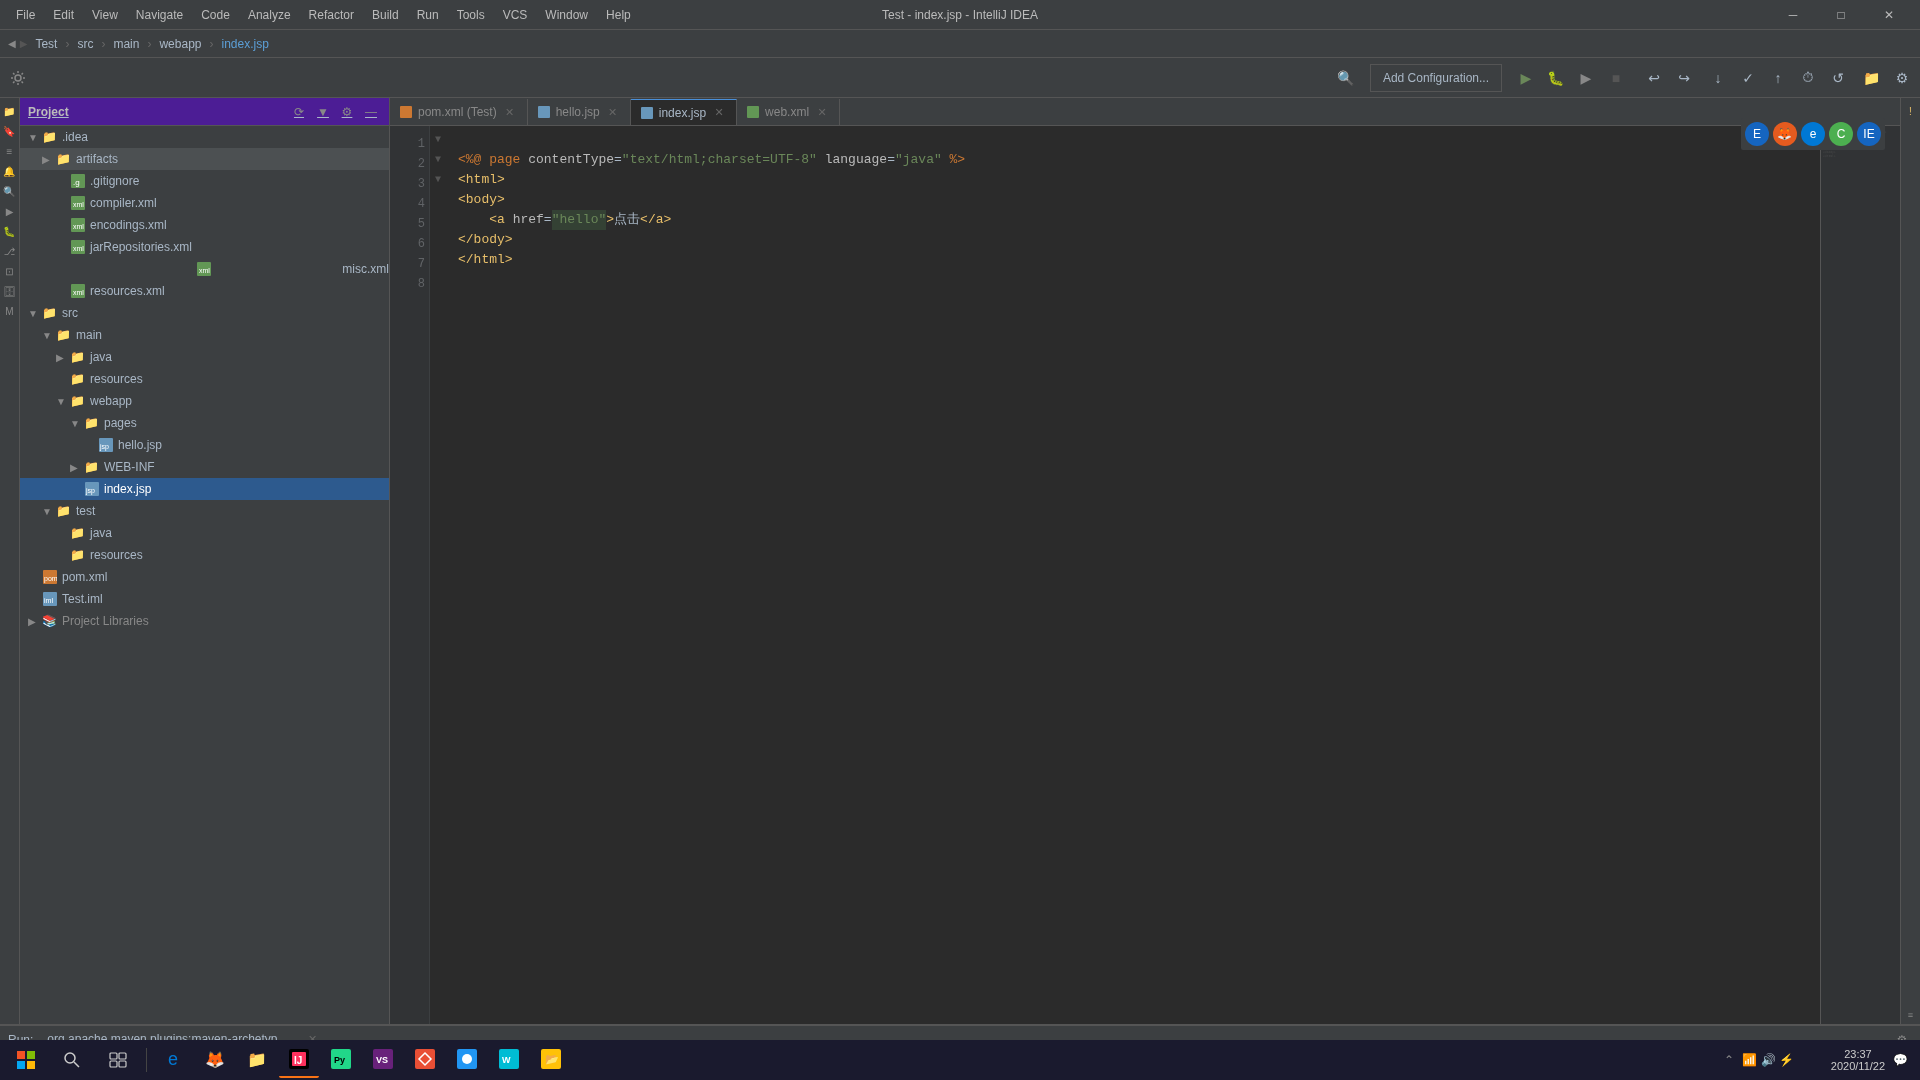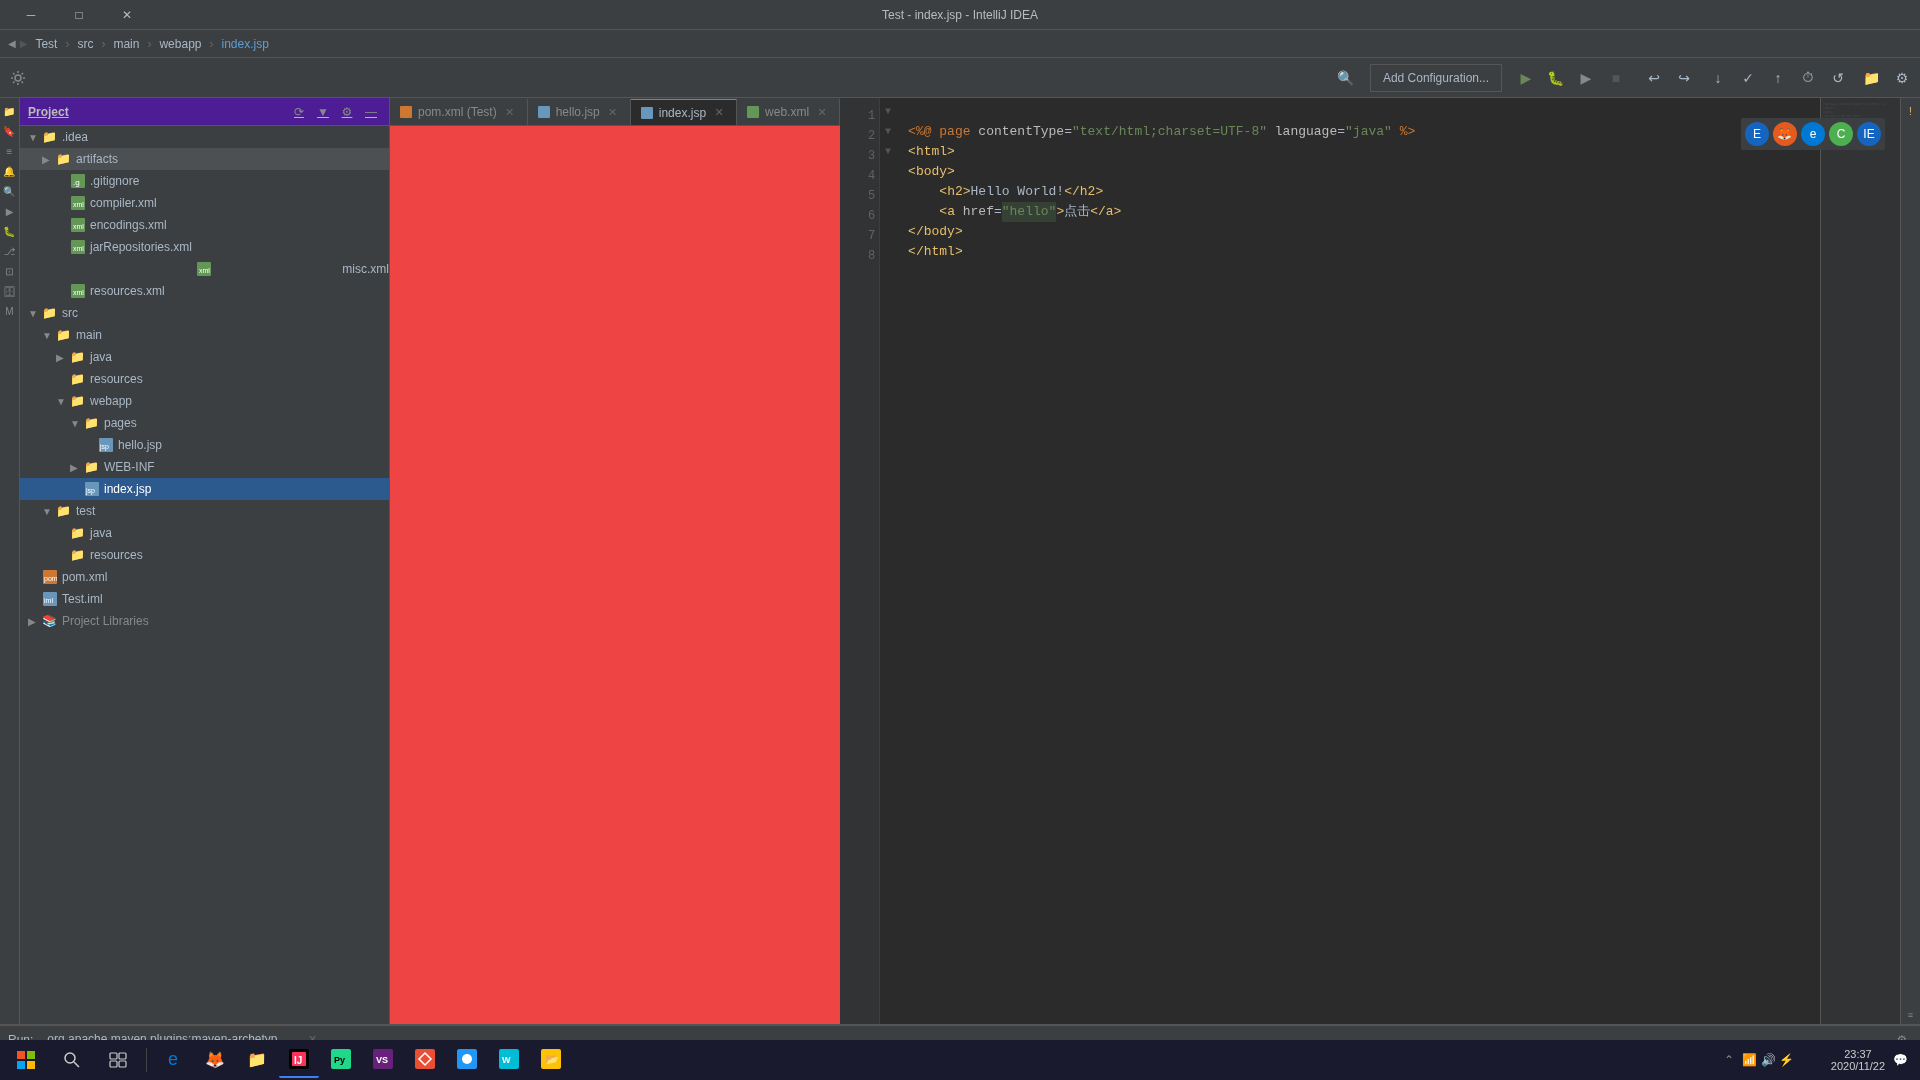--- a/index.html
+++ b/index.html
@@ -194,22 +194,22 @@
       flex-shrink: 0;
     }
     .tree-item .label { color: #a9b7c6; }
     .tree-item.selected .label { color: #ffffff; }
     .folder-icon { color: #dcb67a; }
 
     
     #editor-area {
       flex: 1;
       display: flex;
-      flex-direction: row;
-      background: #ef4444;
+      flex-direction: column;
+      background: #6d28d9;
     }
     #tabs-bar {
       height: 28px;
       background: #3c3f41;
       display: flex;
       align-items: flex-end;
       border-bottom: 1px solid #555;
     }
     .editor-tab {
       display: flex;
@@ -373,21 +373,21 @@
     .taskbar-app {
       width: 40px;
       height: 36px;
       display: flex;
       align-items: center;
       justify-content: center;
       cursor: pointer;
       border-radius: 2px;
       border-bottom: 2px solid transparent;
     }
-    .taskbar-app.active { border-bottom: 2px solid #3b82f6; }
+    .taskbar-app.active { border-bottom: 2px solid #f97316; }
     .taskbar-right {
       display: flex;
       align-items: center;
       gap: 8px;
       margin-left: auto;
       padding-right: 8px;
     }
     .taskbar-time { color: #ccc; font-size: 11px; text-align: center; margin-left: 28px; }
 
     
@@ -409,20 +409,35 @@
       align-items: center;
       justify-content: center;
       cursor: pointer;
       font-size: 14px;
     }
   </style>
 </head>
 <body>
 
 <div id="title-bar">
+  <div class="menu-items">
+    <div class="menu-item">File</div>
+    <div class="menu-item">Edit</div>
+    <div class="menu-item">View</div>
+    <div class="menu-item">Navigate</div>
+    <div class="menu-item">Code</div>
+    <div class="menu-item">Analyze</div>
+    <div class="menu-item">Refactor</div>
+    <div class="menu-item">Build</div>
+    <div class="menu-item">Run</div>
+    <div class="menu-item">Tools</div>
+    <div class="menu-item">VCS</div>
+    <div class="menu-item">Window</div>
+    <div class="menu-item">Help</div>
+  </div>
   <div class="window-title">Test - index.jsp - IntelliJ IDEA</div>
   <div class="window-controls">
     <div class="win-btn">─</div>
     <div class="win-btn">□</div>
     <div class="win-btn close">✕</div>
   </div>
 </div>
 
 <div id="nav-bar">
   <span style="color:#888; font-size:10px;">◀</span>
@@ -750,23 +765,20 @@
         <div class="code-line">
           <span class="jsp-tag">&lt;%@ page </span><span class="attr">contentType</span><span class="punct">=</span><span class="val">"text/html;charset=UTF-8"</span><span class="attr"> language</span><span class="punct">=</span><span class="val">"java"</span><span class="jsp-tag"> %&gt;</span>
         </div>
         <div class="code-line">
           <span class="tag">&lt;html&gt;</span>
         </div>
         <div class="code-line">
           <span class="tag">&lt;body&gt;</span>
         </div>
         <div class="code-line">
-          <span style="color:#a9b7c6;">    </span><span class="tag">&lt;h2&gt;</span><span style="color:#a9b7c6;">Hello World!</span><span class="tag">&lt;/h2&gt;</span>
-        </div>
-        <div class="code-line">
           <span style="color:#a9b7c6;">    </span><span class="tag">&lt;a </span><span class="attr">href</span><span class="punct">=</span><span style="color:#6a8759; background:#344134;">"hello"</span><span class="tag">&gt;</span><span style="color:#a9b7c6;">点击</span><span class="tag">&lt;/a&gt;</span>
         </div>
         <div class="code-line">
           <span class="tag">&lt;/body&gt;</span>
         </div>
         <div class="code-line">
           <span class="tag">&lt;/html&gt;</span>
         </div>
         <div class="code-line"></div>
       </div>

